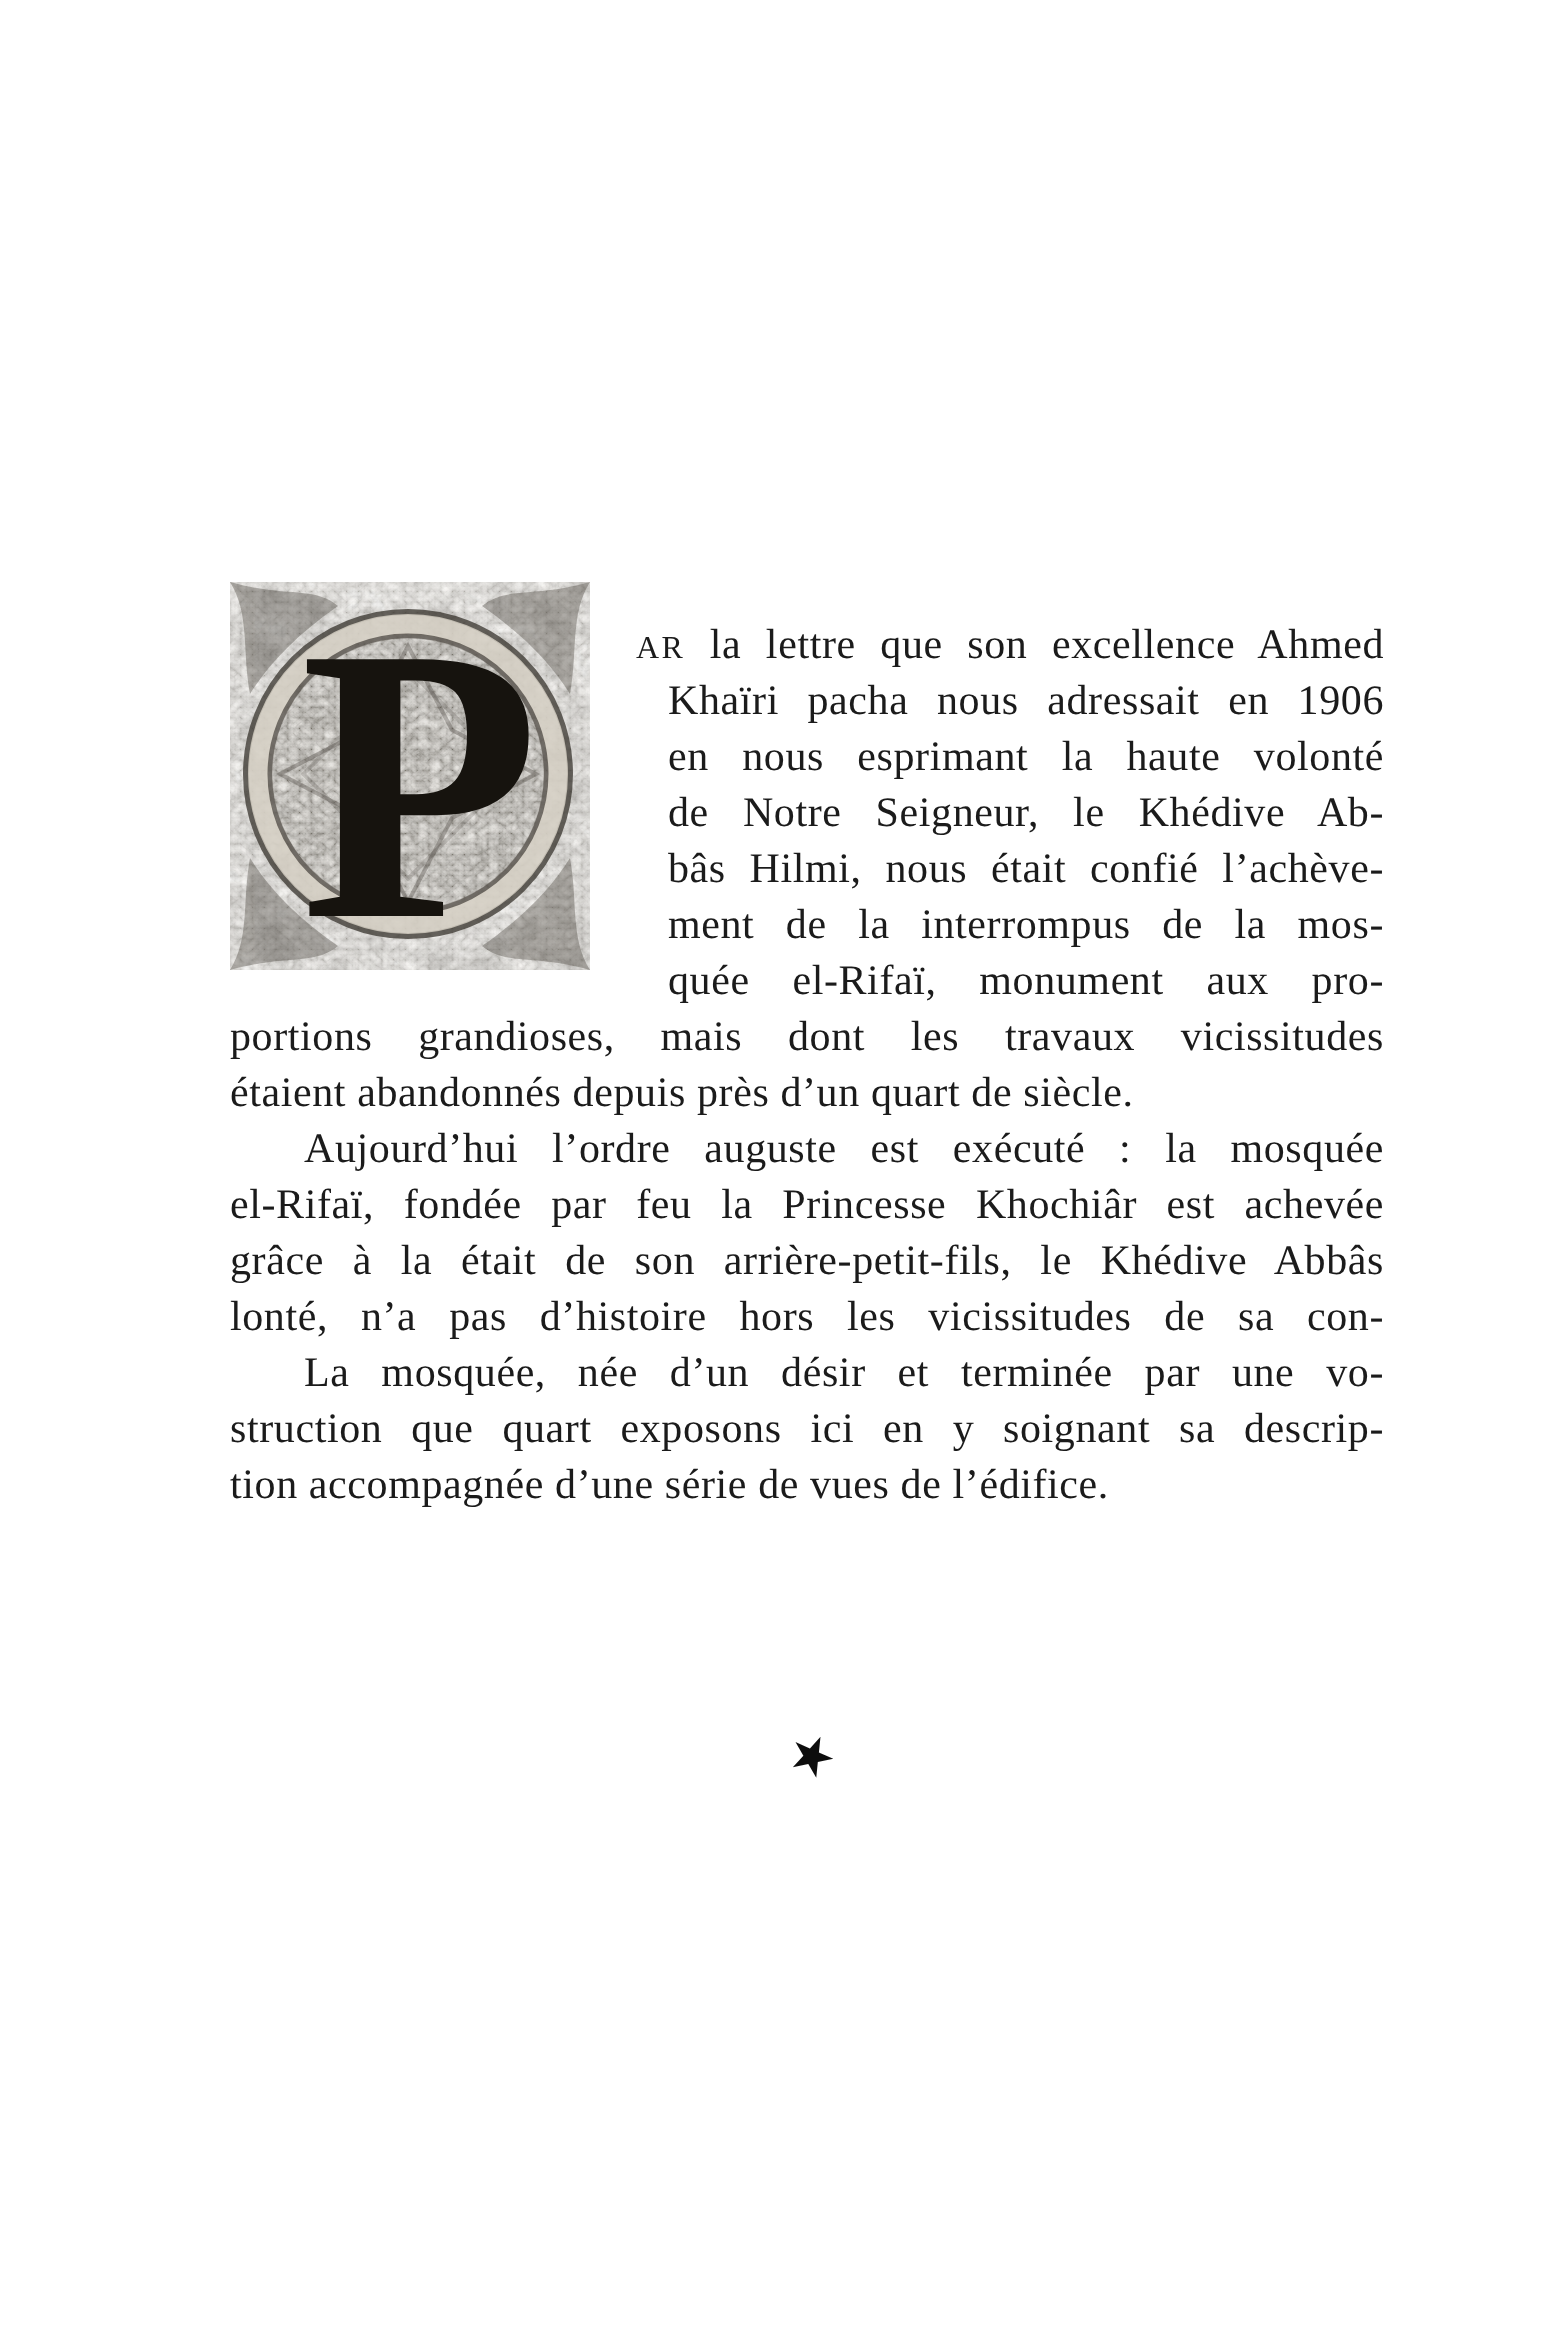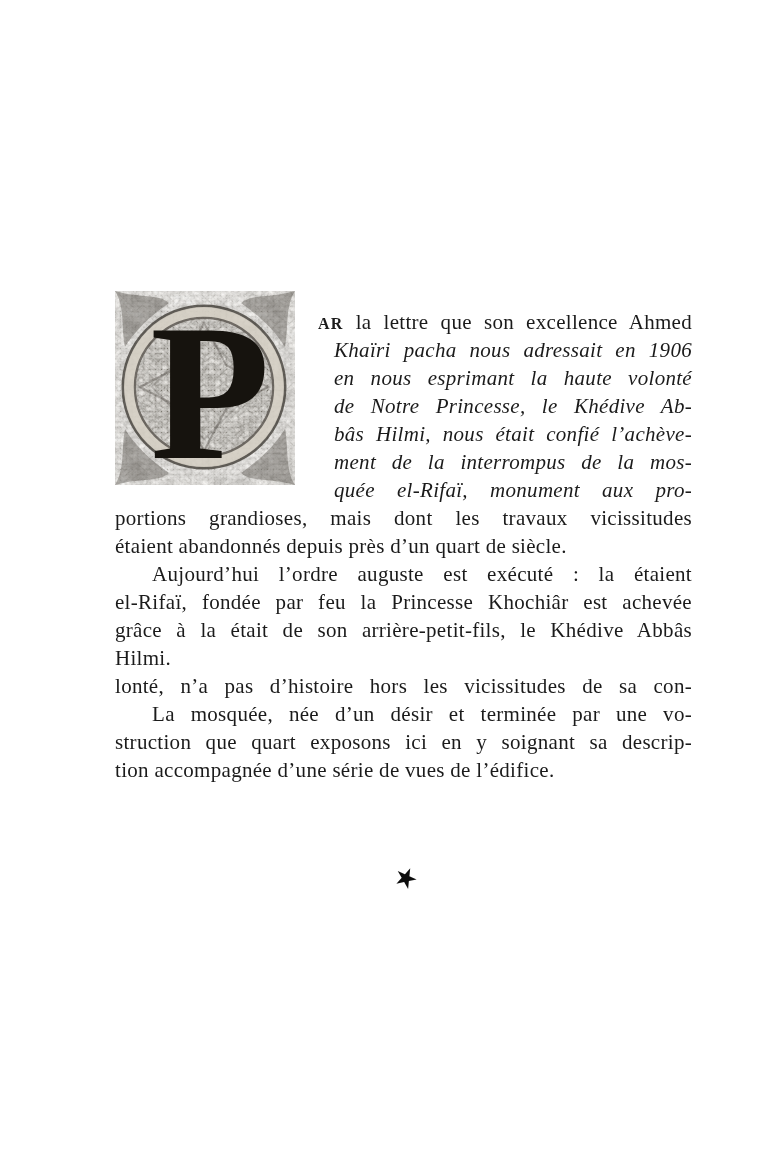--- a/index.html
+++ b/index.html
@@ -34,26 +34,25 @@
     height: 28px;
     letter-spacing: 0.3px;
     text-align: justify;
     text-align-last: justify;
     hyphens: none;
   }
   .line.last {
     text-align: right;
     text-align-last: left;
   }
-  .line.hang2 { padding-left: 16px; font-style: italic; }   
+  .line.hang2 { padding-left: 16px; }   
   .line.indent { padding-left: 37px; }  
   .sc {
     font-size: 16px;
     letter-spacing: 1.2px;
-    font-weight: bold;
   }
   .star {
     position: absolute;
     left: 391px; top: 863px;
     width: 30px; height: 30px;
     font-size: 27px;
     line-height: 30px;
     text-align: center;
     color: #0d0d0d;
     transform: rotate(24deg);
@@ -105,35 +104,34 @@
           <path d="M52,59 L126,59 L126,133 L52,133 Z" fill="none" stroke="#46403a" stroke-width="2" opacity="0.2" transform="rotate(45 89 96)"></path>
         </g>
 
         <text x="95" y="167" text-anchor="middle" font-family="Liberation Serif, serif" font-weight="700" font-size="196" fill="#16130e">P</text>
       </svg>
 
       <div class="beside">
         <div class="line"><span class="sc">AR</span><span> la lettre que son excellence Ahmed</span></div>
         <div class="line hang2">Khaïri pacha nous adressait en 1906</div>
         <div class="line hang2">en nous esprimant la haute volonté</div>
-        <div class="line hang2">de Notre Princesse, le Khédive Ab-</div>
+        <div class="line hang2">de Notre Seigneur, le Khédive Ab-</div>
         <div class="line hang2">bâs Hilmi, nous était confié l’achève-</div>
         <div class="line hang2">ment de la interrompus de la mos-</div>
         <div class="line hang2">quée el-Rifaï, monument aux pro-</div>
       </div>
     </div>
 
     <div class="line">portions grandioses, mais dont les travaux vicissitudes</div>
     <div class="line last">étaient abandonnés depuis près d’un quart de siècle.</div>
 
     <div>
-      <div class="line indent">Aujourd’hui l’ordre auguste est exécuté : la étaient</div>
+      <div class="line indent">Aujourd’hui l’ordre auguste est exécuté : la mosquée</div>
       <div class="line">el-Rifaï, fondée par feu la Princesse Khochiâr est achevée</div>
       <div class="line">grâce à la était de son arrière-petit-fils, le Khédive Abbâs</div>
-      <div class="line last">Hilmi.</div>
     </div>
 
     <div>
       <div class="line">lonté, n’a pas d’histoire hors les vicissitudes de sa con-</div>
       <div class="line indent">La mosquée, née d’un désir et terminée par une vo-</div>
       <div class="line">struction que quart exposons ici en y soignant sa descrip-</div>
       <div class="line last">tion accompagnée d’une série de vues de l’édifice.</div>
     </div>
 
   </div>

